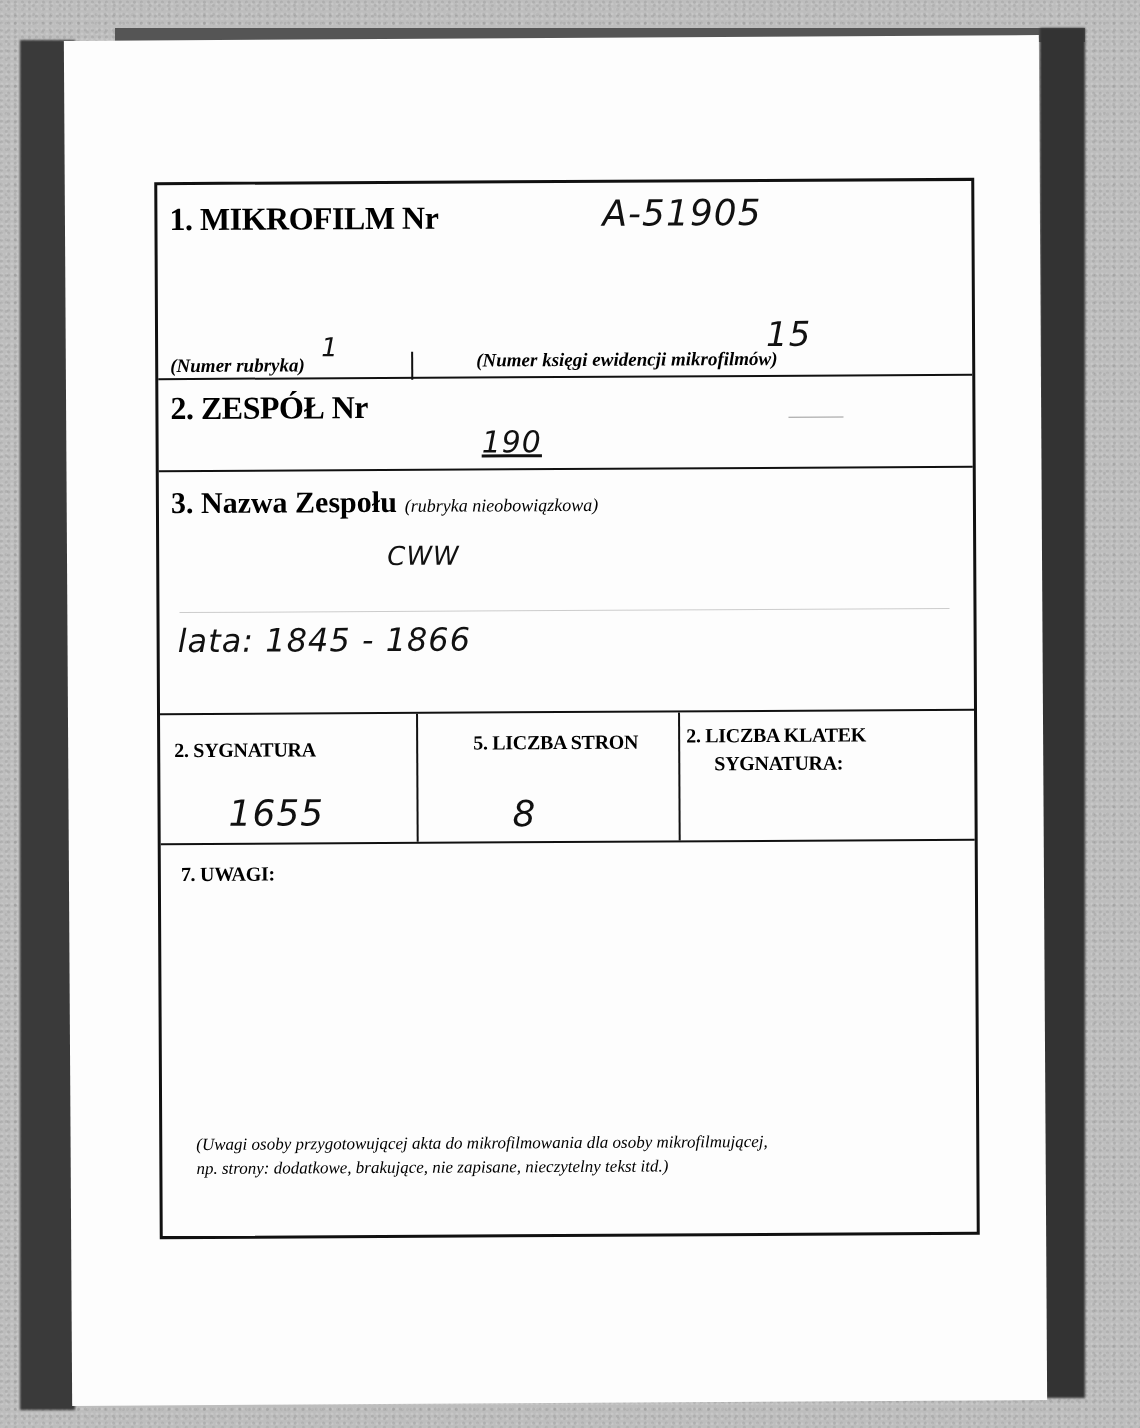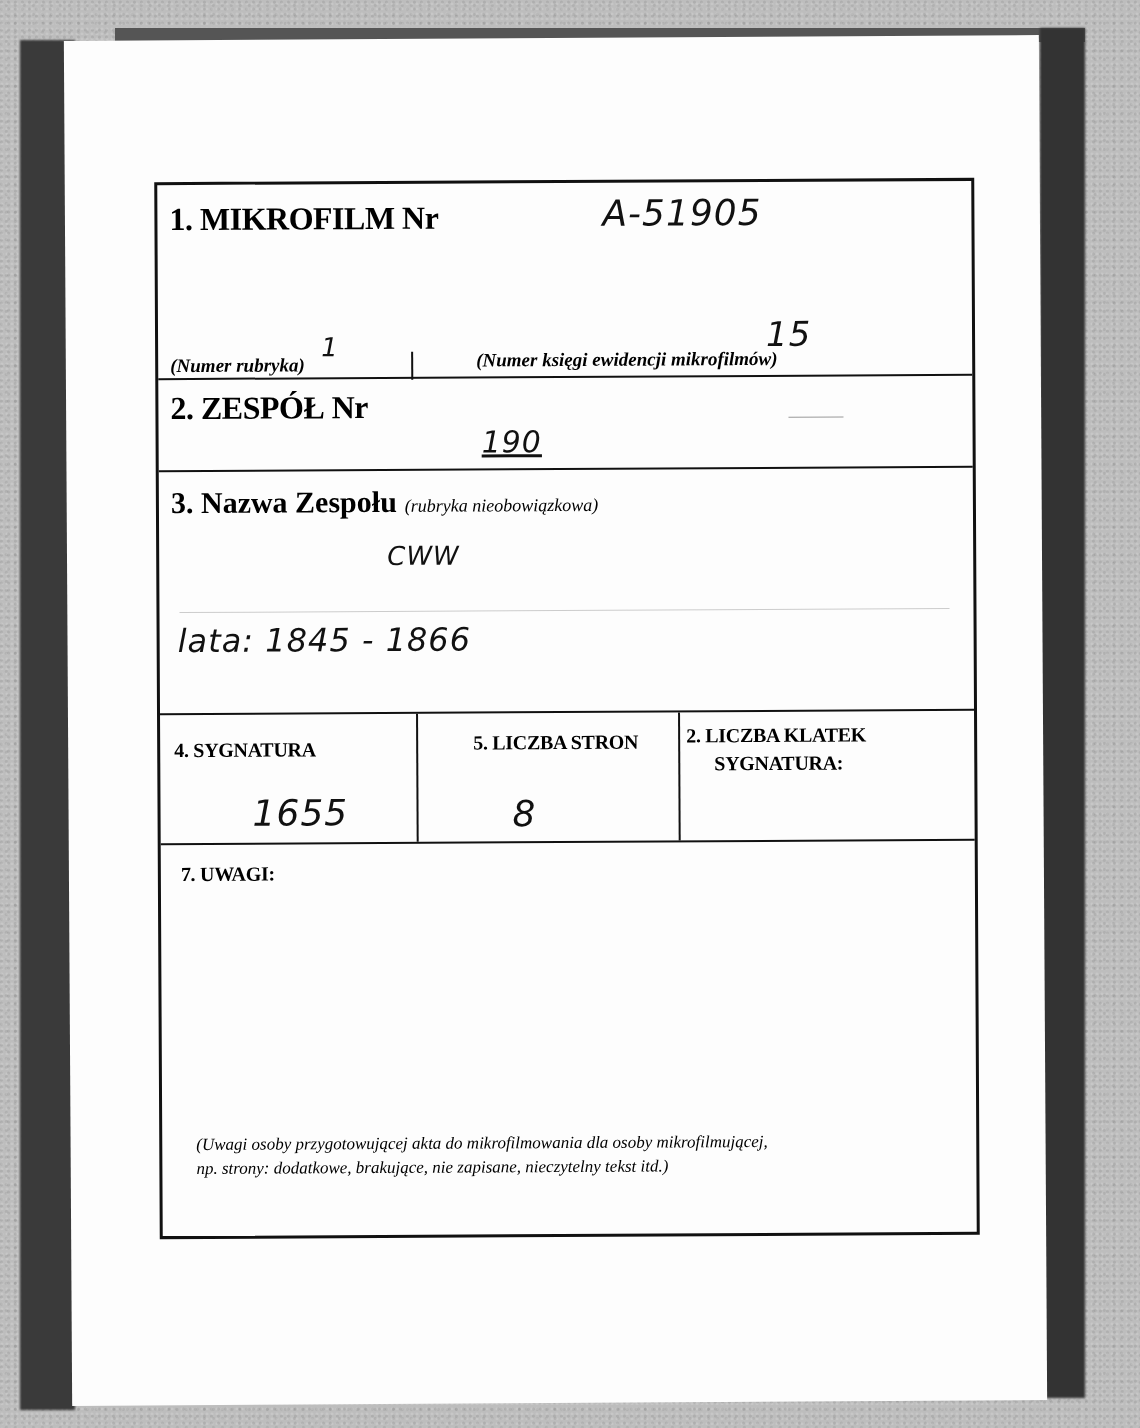--- a/index.html
+++ b/index.html
@@ -88,22 +88,22 @@
       <span style="font-weight:bold; font-size:30px;">3. Nazwa Zespołu</span>
       <span style="font-style:italic; font-size:18px; margin-left:4px;">(rubryka nieobowiązkowa)</span>
     </div>
     <div class="hand" style="left:228px; top:70px; font-size:26px;">CWW</div>
     <div class="smudge" style="left:20px; top:140px; width:770px; background:#ccc;"></div>
     <div class="hand" style="left:18px; top:150px; font-size:32px;">lata: 1845 - 1866</div>
   </div>
 
   <div class="row r4">
     <div style="position:absolute; left:0; top:0; width:256px; height:100%;">
-      <div class="hdr-mid" style="left:14px; top:24px;">4. SYGNATURA</div>
-      <div class="hand" style="left:92px; top:78px; font-size:36px;text-align:right;">1655</div>
+      <div class="hdr-mid" style="left:14px; top:24px;">2. SYGNATURA</div>
+      <div class="hand" style="left:68px; top:78px; font-size:36px;text-align:right;">1655</div>
     </div>
     <div class="cell-div" style="left:256px;"></div>
     <div style="position:absolute; left:258px; top:0; width:260px; height:100%;">
       <div class="hdr-mid" style="left:8px; top:18px;margin-left:47px;">5. LICZBA  STRON</div>
       <div class="hand" style="left:94px; top:80px; font-size:36px;">8</div>
     </div>
     <div class="cell-div" style="left:518px; bottom:0;"></div>
     <div style="position:absolute; left:520px; top:0; right:0; height:100%;">
       <div class="hdr-mid" style="left:6px; top:12px;">2. LICZBA  KLATEK</div>
       <div class="hdr-mid" style="left:34px; top:40px;">SYGNATURA:</div>

